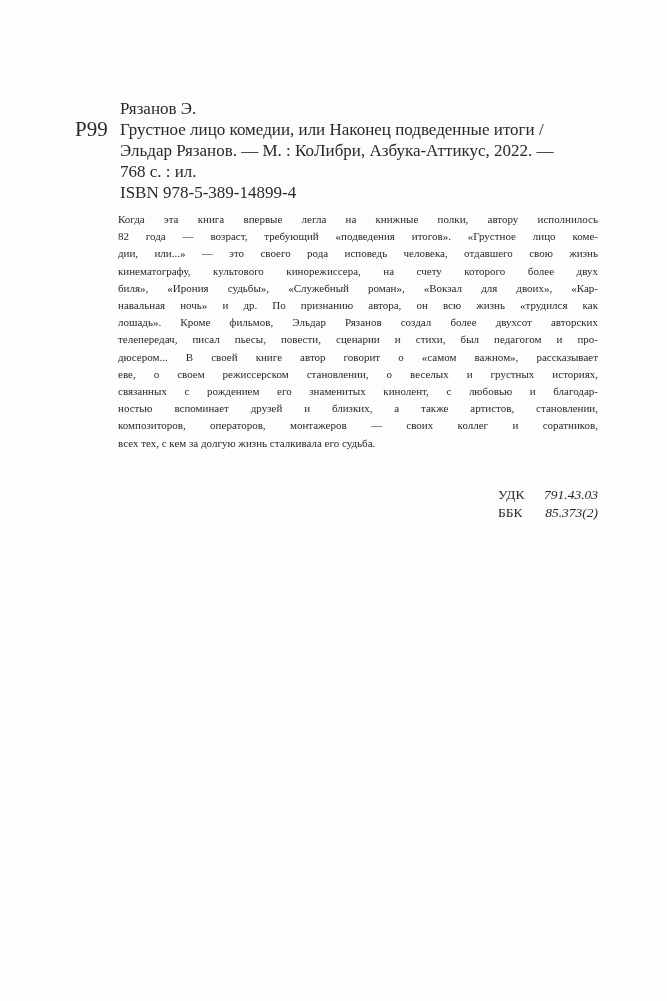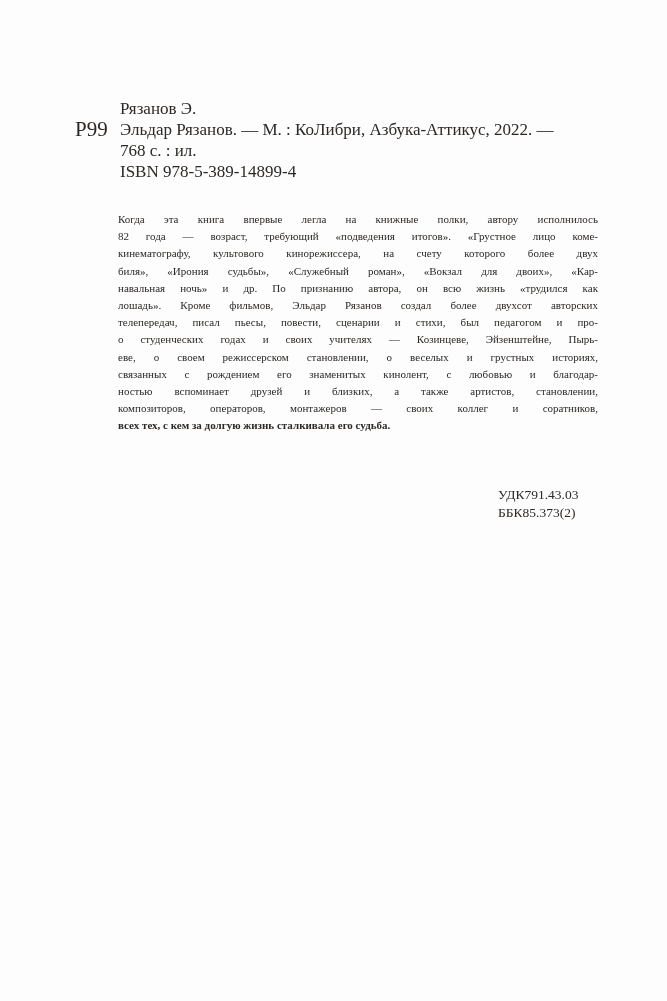--- a/index.html
+++ b/index.html
@@ -52,64 +52,67 @@
     width: 480px;
     font-size: 11px;
     line-height: 17.2px;
   }
   .annotation .t-line {
     text-align: justify;
     text-align-last: justify;
   }
   .annotation .t-line:last-child {
     text-align-last: left;
-    font-weight: bold;
   }
   .classification {
     position: absolute;
     left: 498px;
     top: 486px;
     width: 100px;
     font-size: 13.5px;
     line-height: 17.5px;
   }
   .cls-row {
     display: flex;
   }
   .cls-label {
     text-align: right;
   }
   .cls-value {
     flex: 1;
+    text-align: right;
+    font-style: italic;
   }
 </style>
 </head>
 <body>
 
 <div class="page" style="color: rgb(44, 40, 37); background: rgb(253, 253, 253);">
 
   <div class="author-heading">Рязанов Э.</div>
 
   <div class="catalog-code">Р99</div>
 
   <div class="bib-lines">
+      <div class="t-line">Грустное лицо комедии, или Наконец подведенные итоги /</div>
       <div class="t-line">Эльдар Рязанов. — М. : КоЛибри, Азбука-Аттикус, 2022. —</div>
       <div class="t-line">768 с. : ил.</div>
       <div class="t-line">ISBN 978-5-389-14899-4</div>
     </div>
 
   <div class="annotation">
       <div class="t-line">Когда эта книга впервые легла на книжные полки, автору исполнилось</div>
       <div class="t-line">82 года — возраст, требующий «подведения итогов». «Грустное лицо коме-</div>
+      <div class="t-line">дии, или...» — это своего рода исповедь человека, отдавшего свою жизнь</div>
       <div class="t-line">кинематографу, культового кинорежиссера, на счету которого более двух</div>
       <div class="t-line">биля», «Ирония судьбы», «Служебный роман», «Вокзал для двоих», «Кар-</div>
       <div class="t-line">навальная ночь» и др. По признанию автора, он всю жизнь «трудился как</div>
       <div class="t-line">лошадь». Кроме фильмов, Эльдар Рязанов создал более двухсот авторских</div>
       <div class="t-line">телепередач, писал пьесы, повести, сценарии и стихи, был педагогом и про-</div>
-      <div class="t-line">о студенческих годах и своих учителях — Козинцеве, Эйзенштейне, Пырь-</div>
+      <div class="t-line">дюсером... В своей книге автор говорит о «самом важном», рассказывает</div>
       <div class="t-line">еве, о своем режиссерском становлении, о веселых и грустных историях,</div>
       <div class="t-line">связанных с рождением его знаменитых кинолент, с любовью и благодар-</div>
       <div class="t-line">ностью вспоминает друзей и близких, а также артистов, становлении,</div>
       <div class="t-line">композиторов, операторов, монтажеров — своих коллег и соратников,</div>
       <div class="t-line">всех тех, с кем за долгую жизнь сталкивала его судьба.</div>
     </div>
 
   <div class="classification">
     <div class="cls-row">
       <span class="cls-label">УДК</span>

